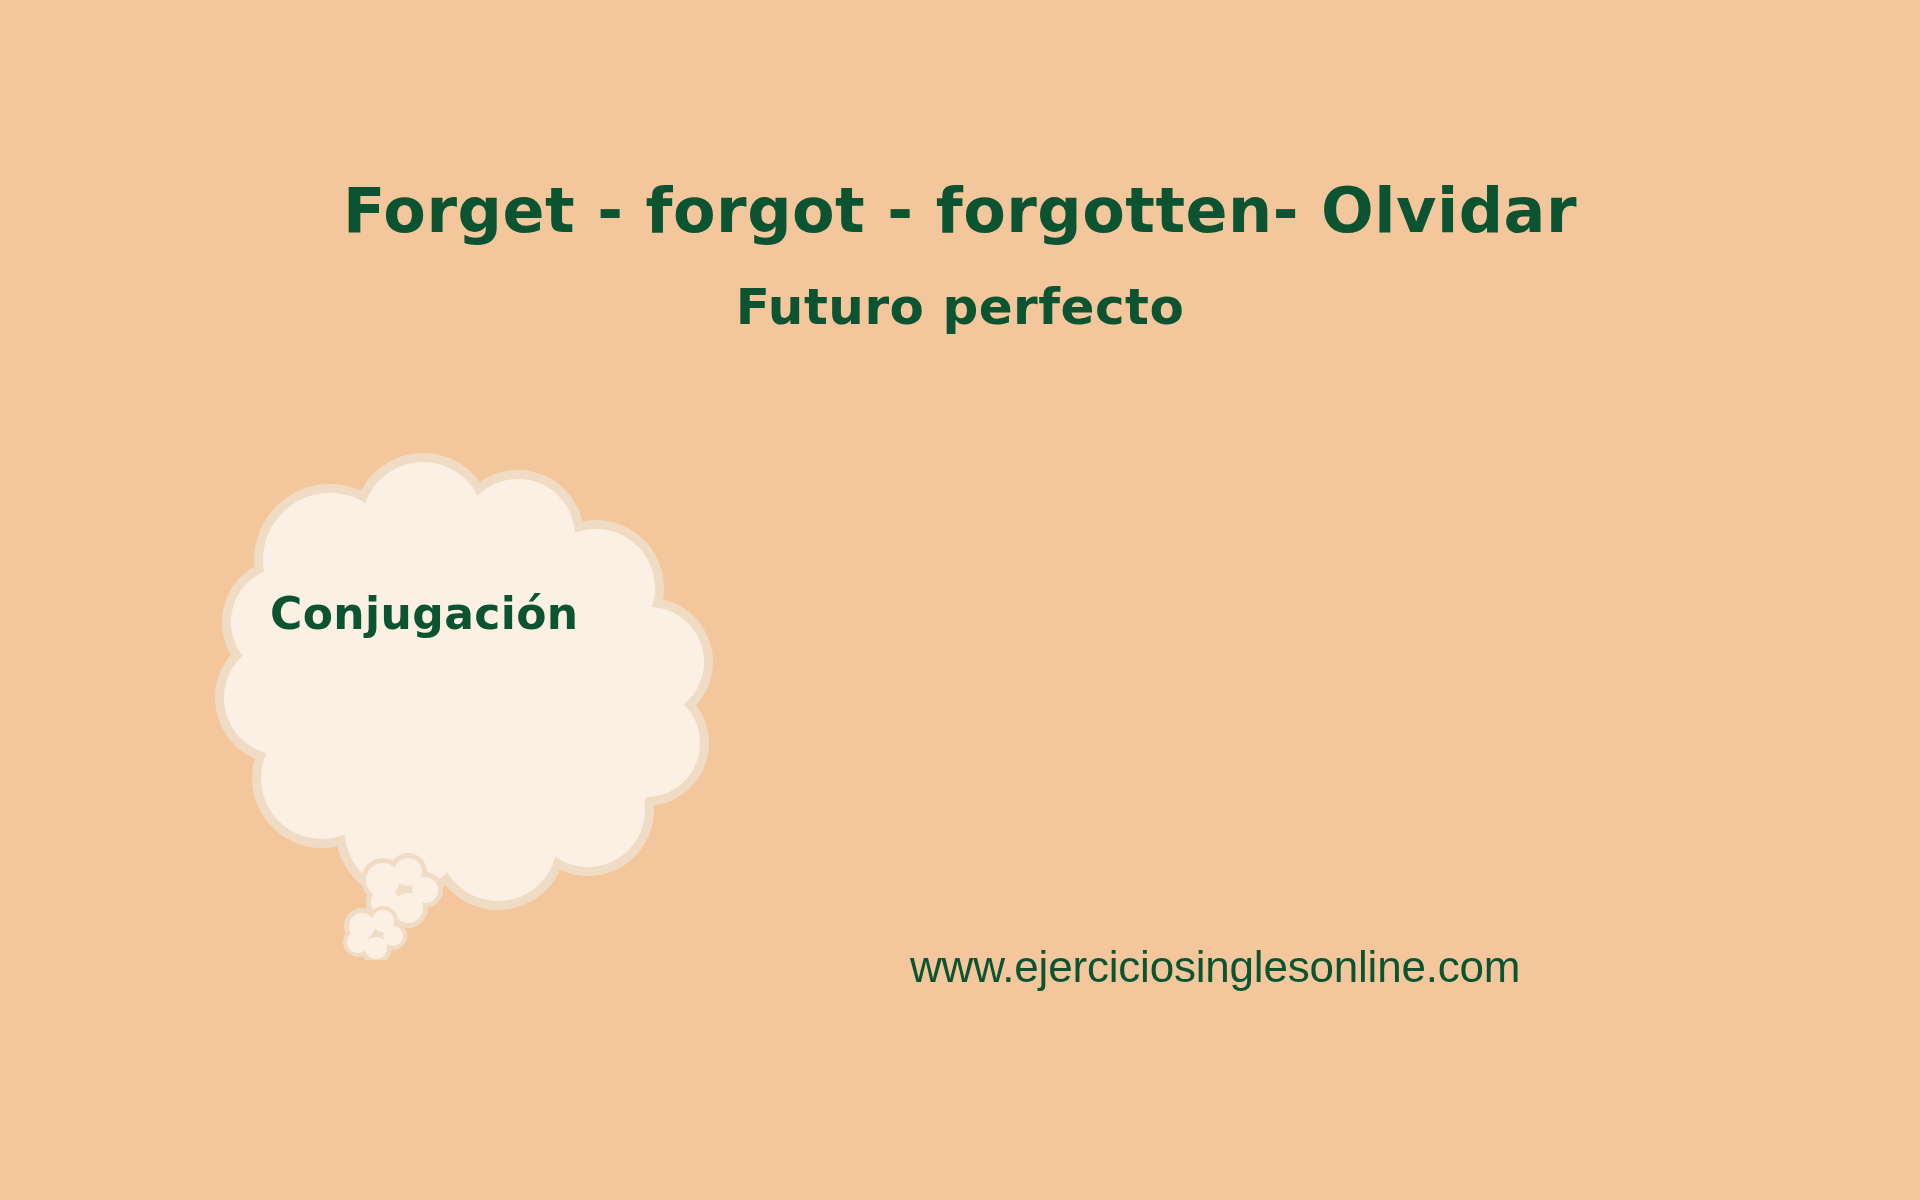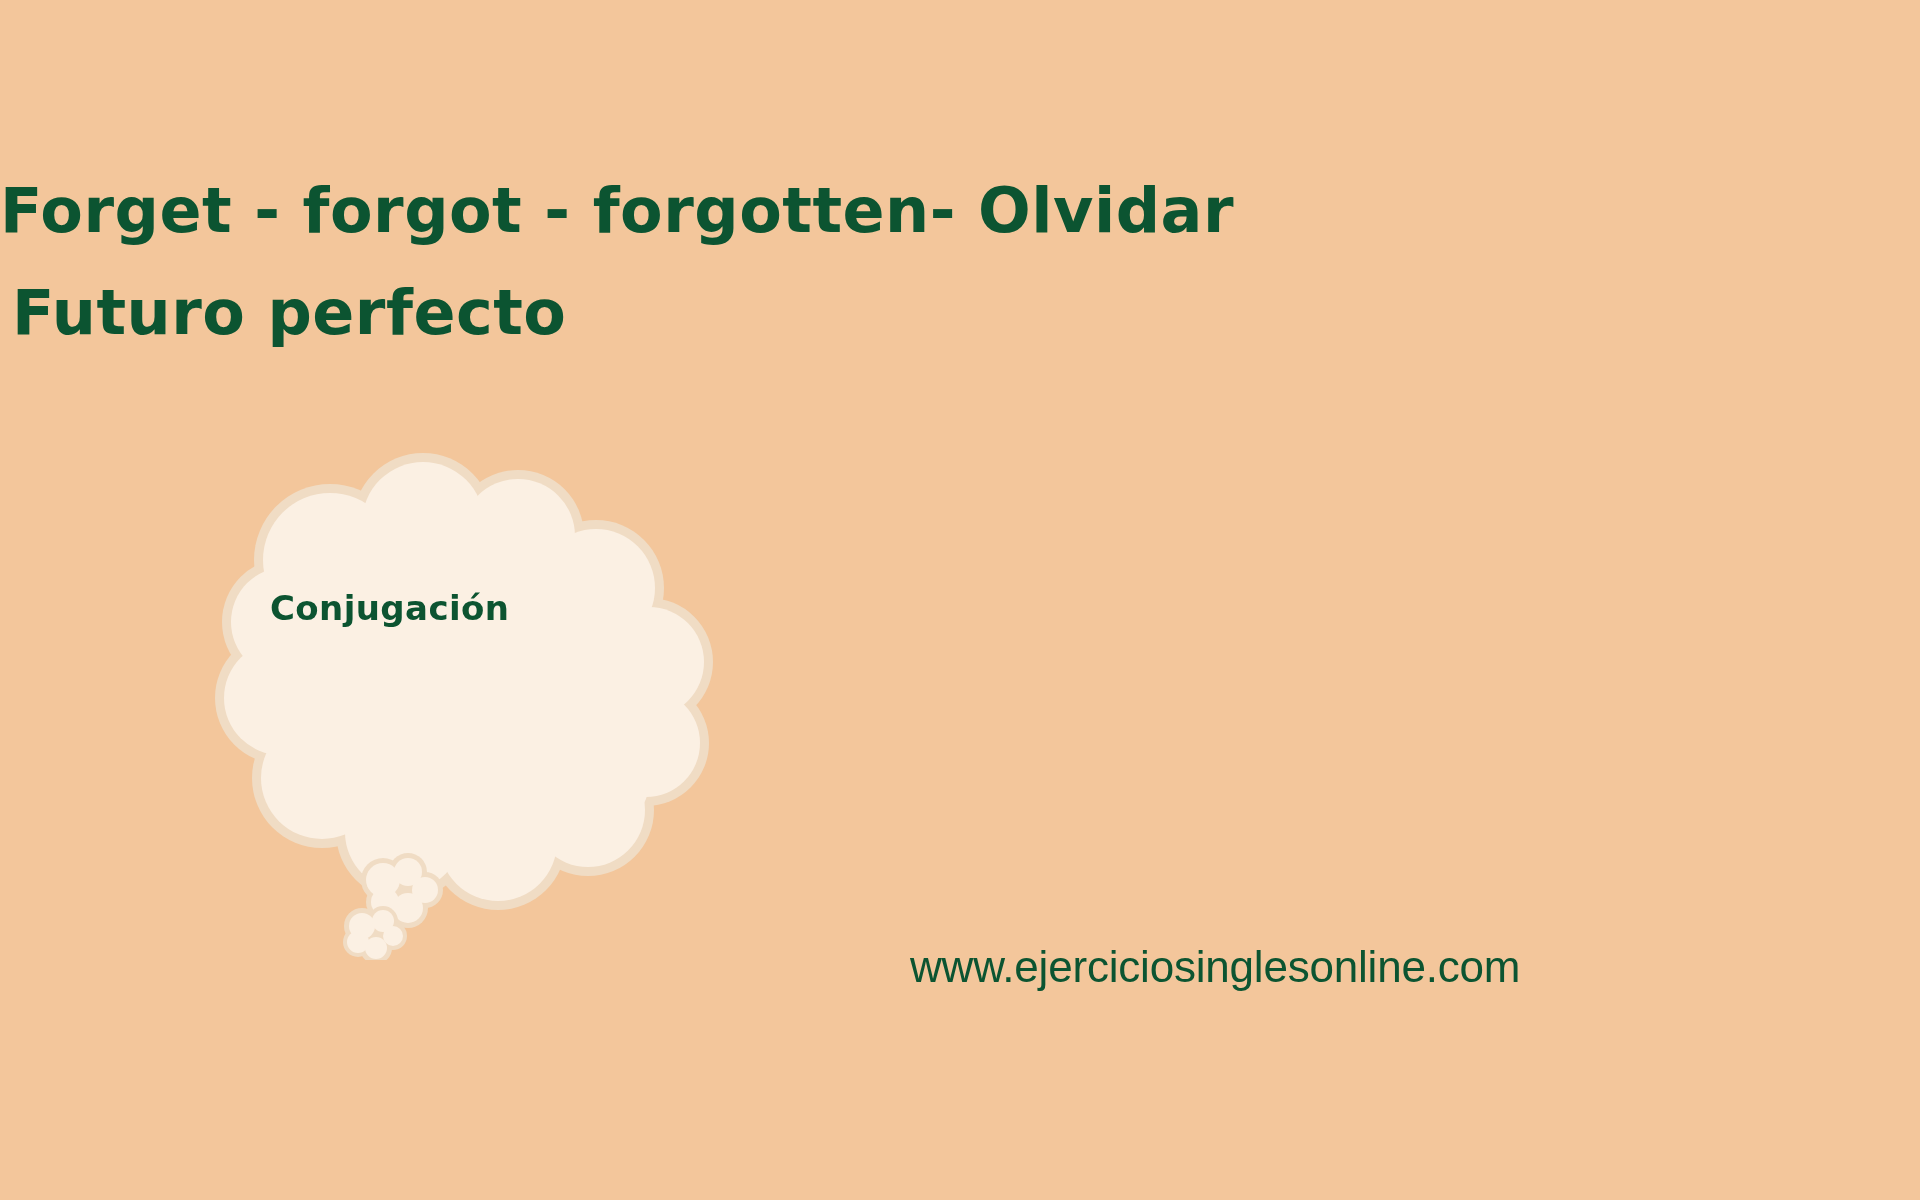--- a/index.html
+++ b/index.html
@@ -19,36 +19,36 @@
     background: #F3C69B;
     overflow: hidden;
   }
 
   
   .heading-block {
     position: absolute;
     left: 0;
     top: 180px;
     width: 1920px;
-    text-align: left;
+    text-align: center;
     pointer-events: none;
   }
   .title-line {
     font-family: "DejaVu Sans", sans-serif;
     font-weight: 700;
     color: #0C5431;
     letter-spacing: 0.5px;
     line-height: 1.0;
   }
   .title-line-1 {
     font-size: 62px;
     margin: 0 0 40px 0;
   }
   .title-line-2 {
-    font-size: 62px;
+    font-size: 50px;
     margin: 12px;
   }
 
   
   .bubble-wrap {
     position: absolute;
     left: 180px;
     top: 440px;
     width: 560px;
     height: 520px;
@@ -61,21 +61,21 @@
     height: 520px;
     display: block;
   }
   .bubble-label {
     position: absolute;
     left: 90px;
     top: 150px;
     width: 380px;
     font-family: "DejaVu Sans", sans-serif;
     font-weight: 700;
-    font-size: 34px;
+    font-size: 44px;
     color: #0C5431;
     letter-spacing: 0.4px;
     line-height: 1.1;
   }
 
   
   .website {
     position: absolute;
     left: 910px;
     top: 942px;

